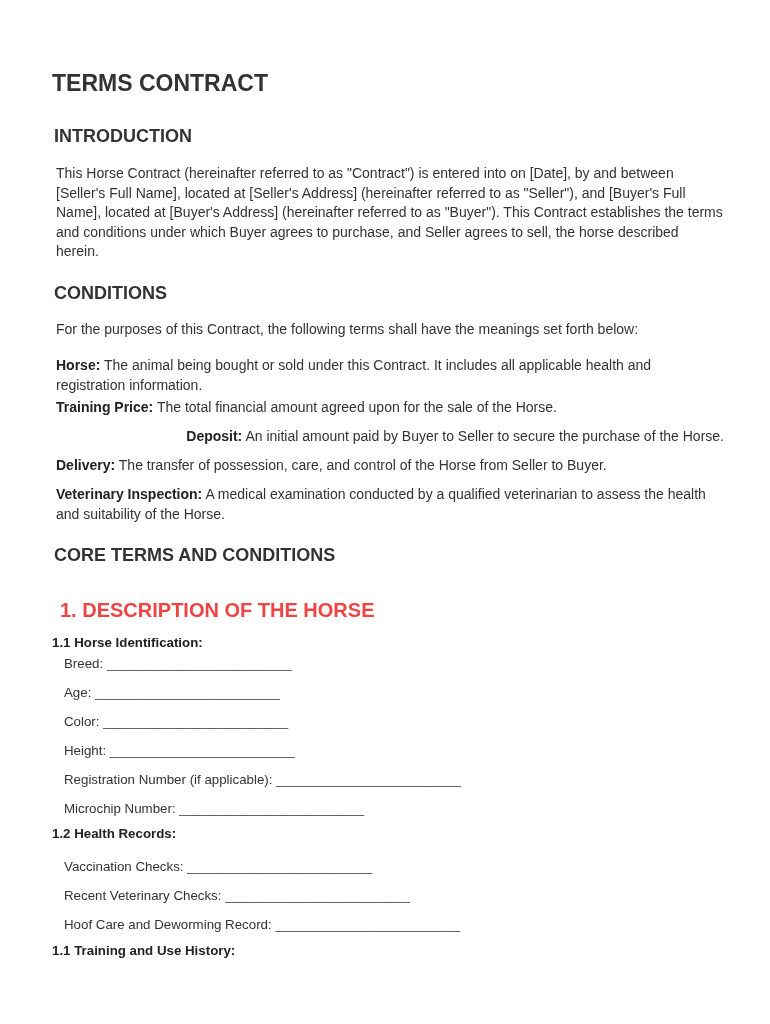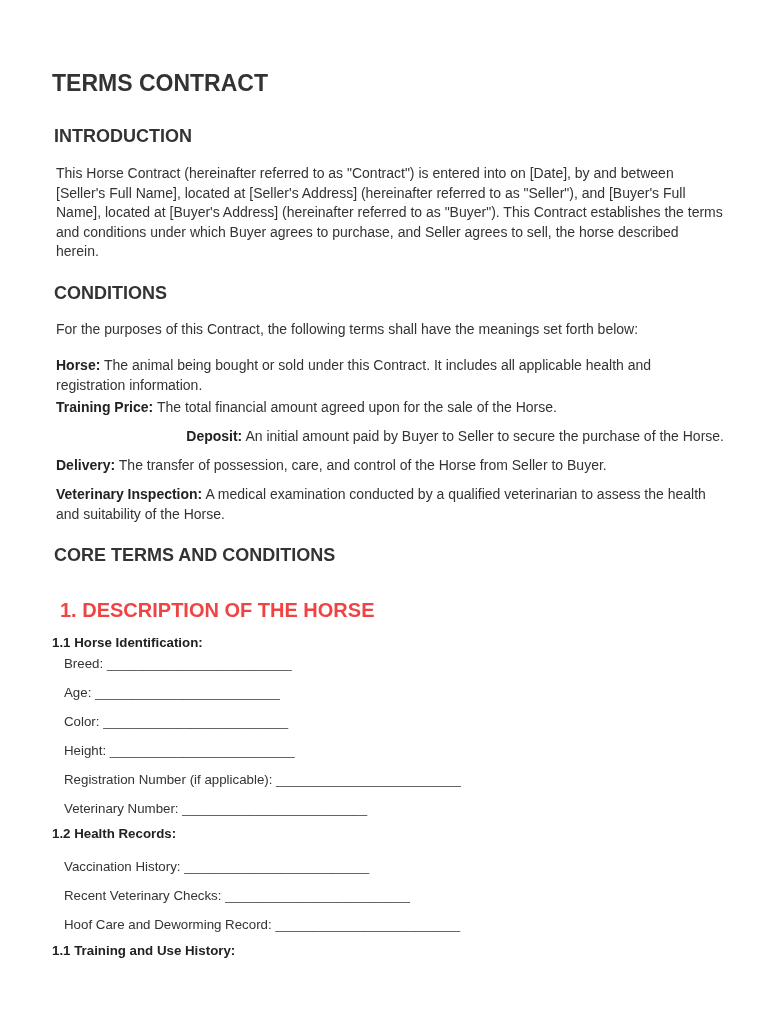--- a/index.html
+++ b/index.html
@@ -114,25 +114,25 @@
   <p class="field" style="top:652px;"><span>Breed: </span><span class="blank">_________________________</span></p>
 
   <p class="field" style="top:681px;"><span>Age: </span><span class="blank">_________________________</span></p>
 
   <p class="field" style="top:710px;"><span>Color: </span><span class="blank">_________________________</span></p>
 
   <p class="field" style="top:739px;text-align:center;"><span>Height: </span><span class="blank">_________________________</span></p>
 
   <p class="field" style="top:768px;"><span>Registration Number (if applicable): </span><span class="blank">_________________________</span></p>
 
-  <p class="field" style="top:797px;"><span>Veterinary Number: </span><span class="blank">_________________________</span></p>
+  <p class="field" style="top:797px;"><span>Microchip Number: </span><span class="blank">_________________________</span></p>
 
   <p class="sub" style="top:826px;">1.2 Health Records:</p>
 
-  <p class="field" style="top:855px;"><span>Vaccination History: </span><span class="blank">_________________________</span></p>
+  <p class="field" style="top:855px;"><span>Vaccination Checks: </span><span class="blank">_________________________</span></p>
 
   <p class="field" style="top:884px;"><span>Recent Veterinary Checks: </span><span class="blank">_________________________</span></p>
 
   <p class="field" style="top:913px;"><span>Hoof Care and Deworming Record: </span><span class="blank">_________________________</span></p>
 
   <p class="sub" style="top:943px;">1.1 Training and Use History:</p>
 
 </div>
 
 </body></html>

